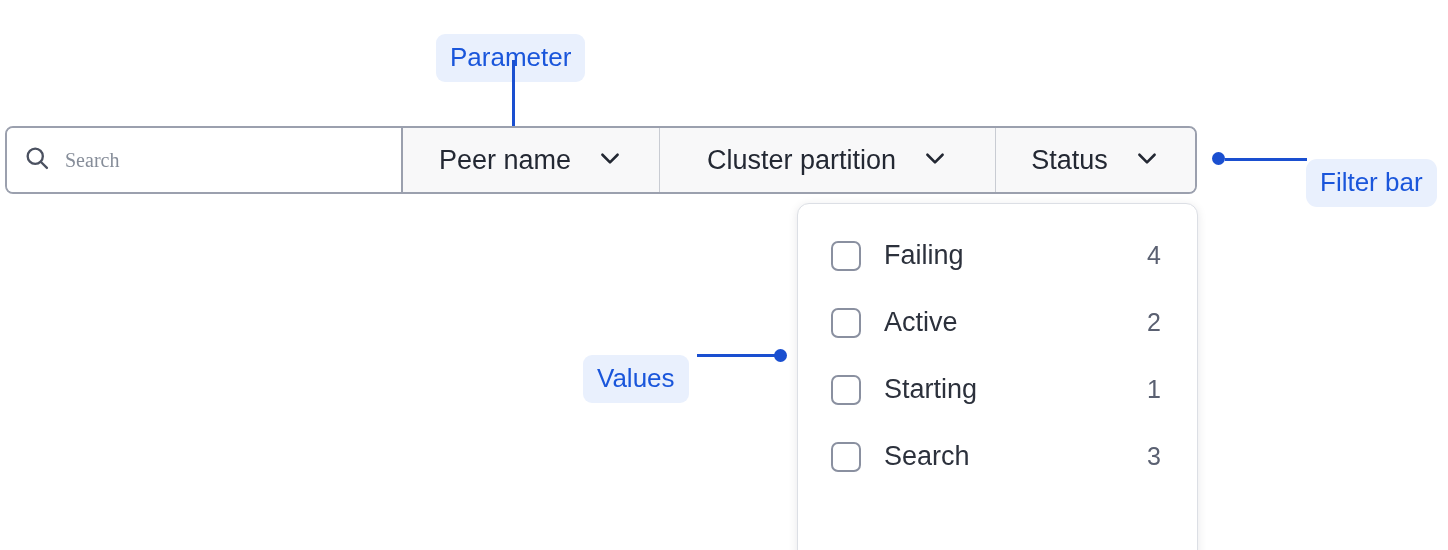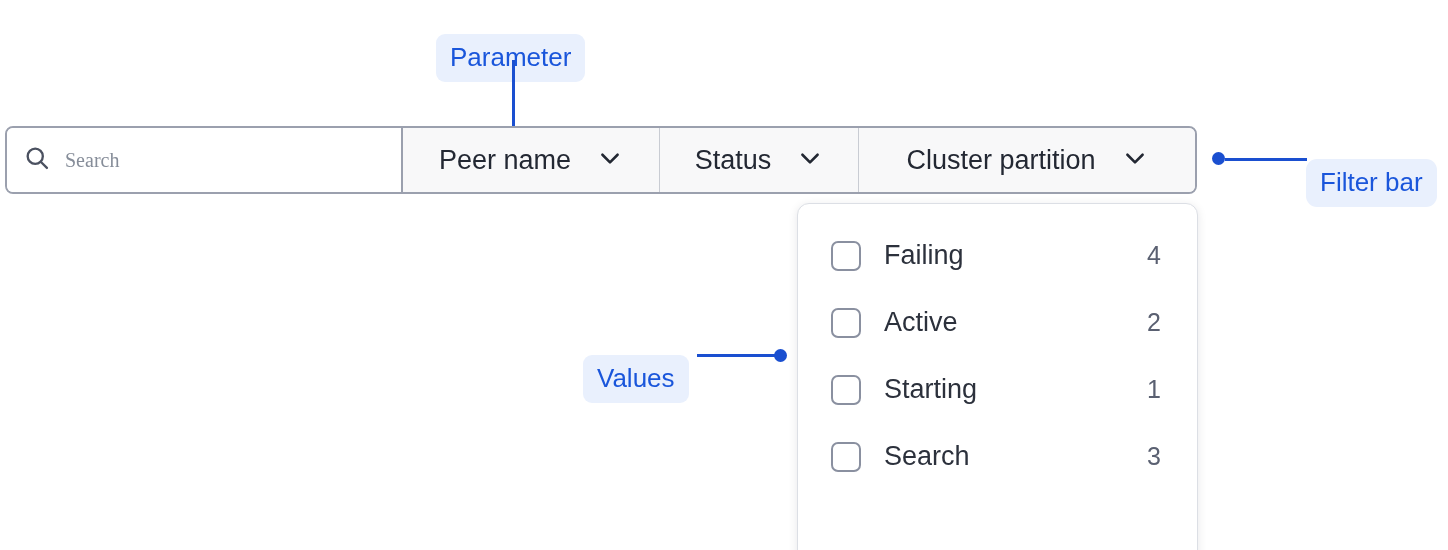--- a/index.html
+++ b/index.html
@@ -199,38 +199,38 @@
 
   <div class="filter-cell" id="filter-cell-peer-name">
     <span class="filter-label">Peer name</span>
     <span class="chevron">
       <svg width="26" height="26" viewBox="0 0 24 24" fill="none" stroke="currentColor" stroke-width="2.4" stroke-linecap="round" stroke-linejoin="round">
         <polyline points="5,9 12,16 19,9"></polyline>
       </svg>
     </span>
   </div>
 
+  <div class="filter-cell" id="filter-cell-cluster-partition">
+    <span class="filter-label">Cluster partition</span>
+    <span class="chevron">
+      <svg width="26" height="26" viewBox="0 0 24 24" fill="none" stroke="currentColor" stroke-width="2.4" stroke-linecap="round" stroke-linejoin="round">
+        <polyline points="5,9 12,16 19,9"></polyline>
+      </svg>
+    </span>
+  </div>
+
   <div class="filter-cell" id="filter-cell-status">
     <span class="filter-label">Status</span>
     <span class="chevron">
       <svg width="26" height="26" viewBox="0 0 24 24" fill="none" stroke="currentColor" stroke-width="2.4" stroke-linecap="round" stroke-linejoin="round">
         <polyline points="5,9 12,16 19,9"></polyline>
       </svg>
     </span>
   </div>
 
-  <div class="filter-cell" id="filter-cell-cluster-partition">
-    <span class="filter-label">Cluster partition</span>
-    <span class="chevron">
-      <svg width="26" height="26" viewBox="0 0 24 24" fill="none" stroke="currentColor" stroke-width="2.4" stroke-linecap="round" stroke-linejoin="round">
-        <polyline points="5,9 12,16 19,9"></polyline>
-      </svg>
-    </span>
-  </div>
-
 </div>
 
 <div id="dropdown-panel">
 
   <div class="dropdown-option">
     <span class="option-checkbox"></span>
     <span class="option-label">Failing</span>
     <span class="option-count">4</span>
   </div>
 

